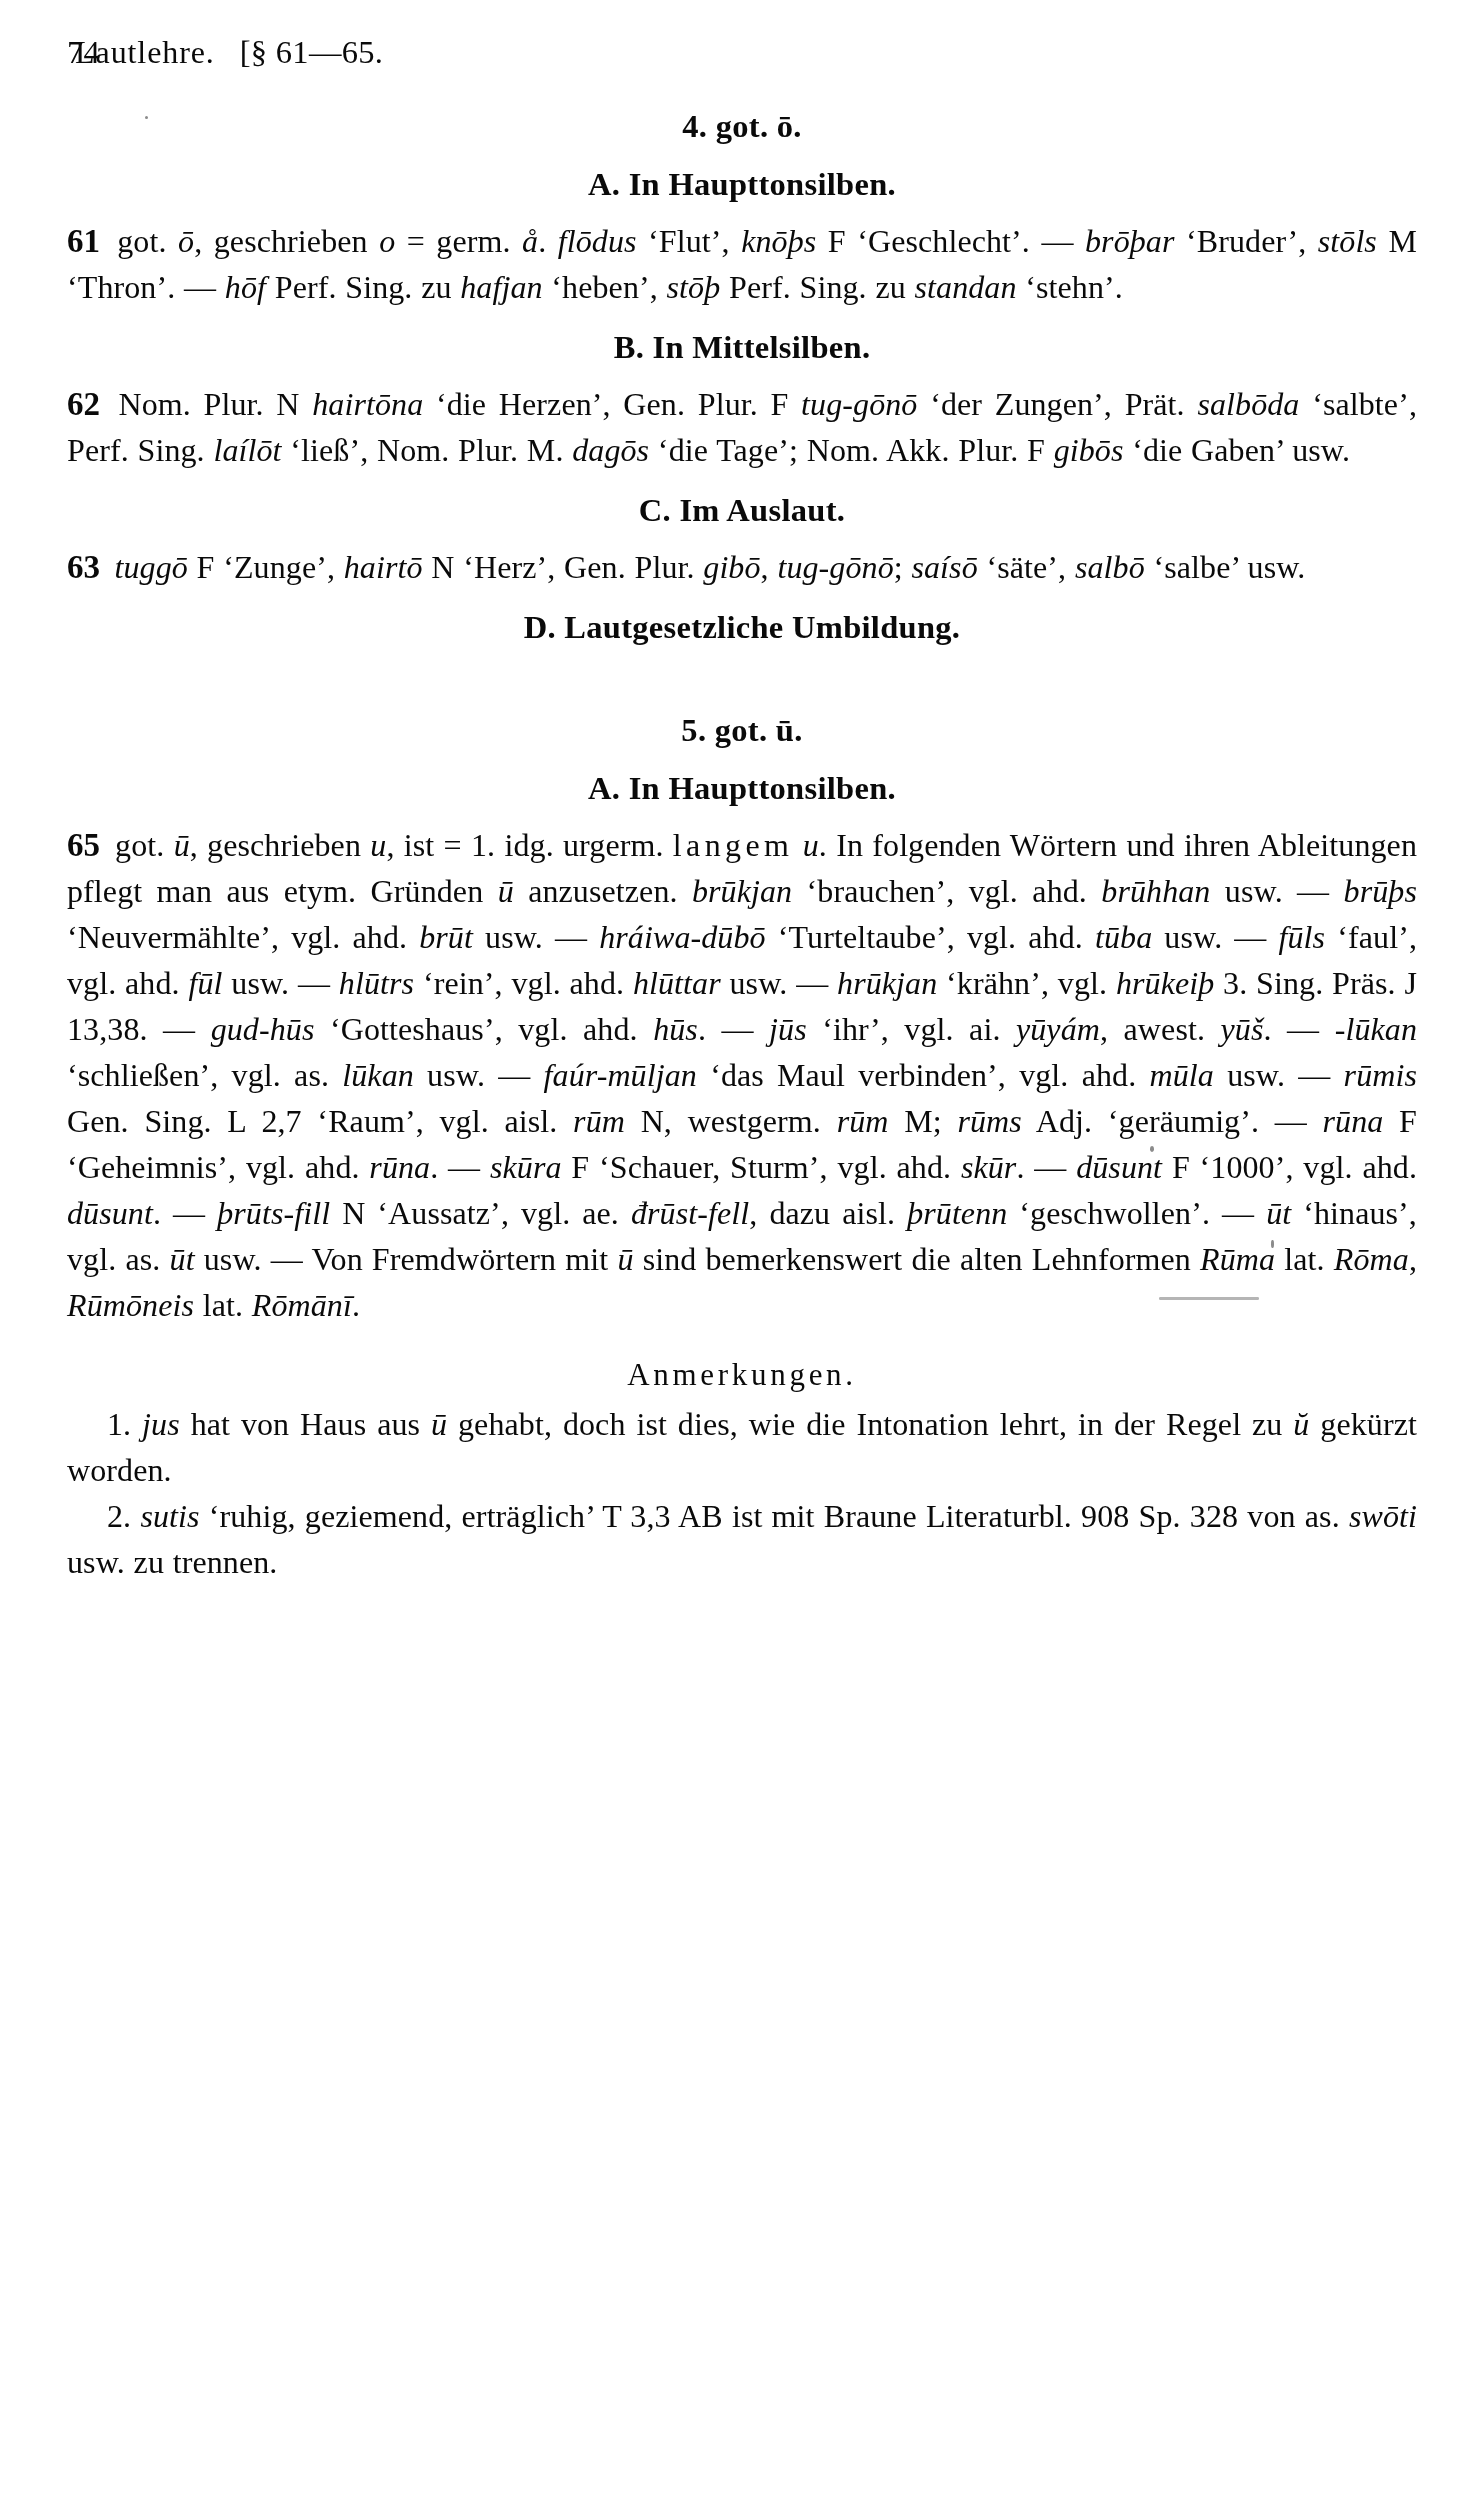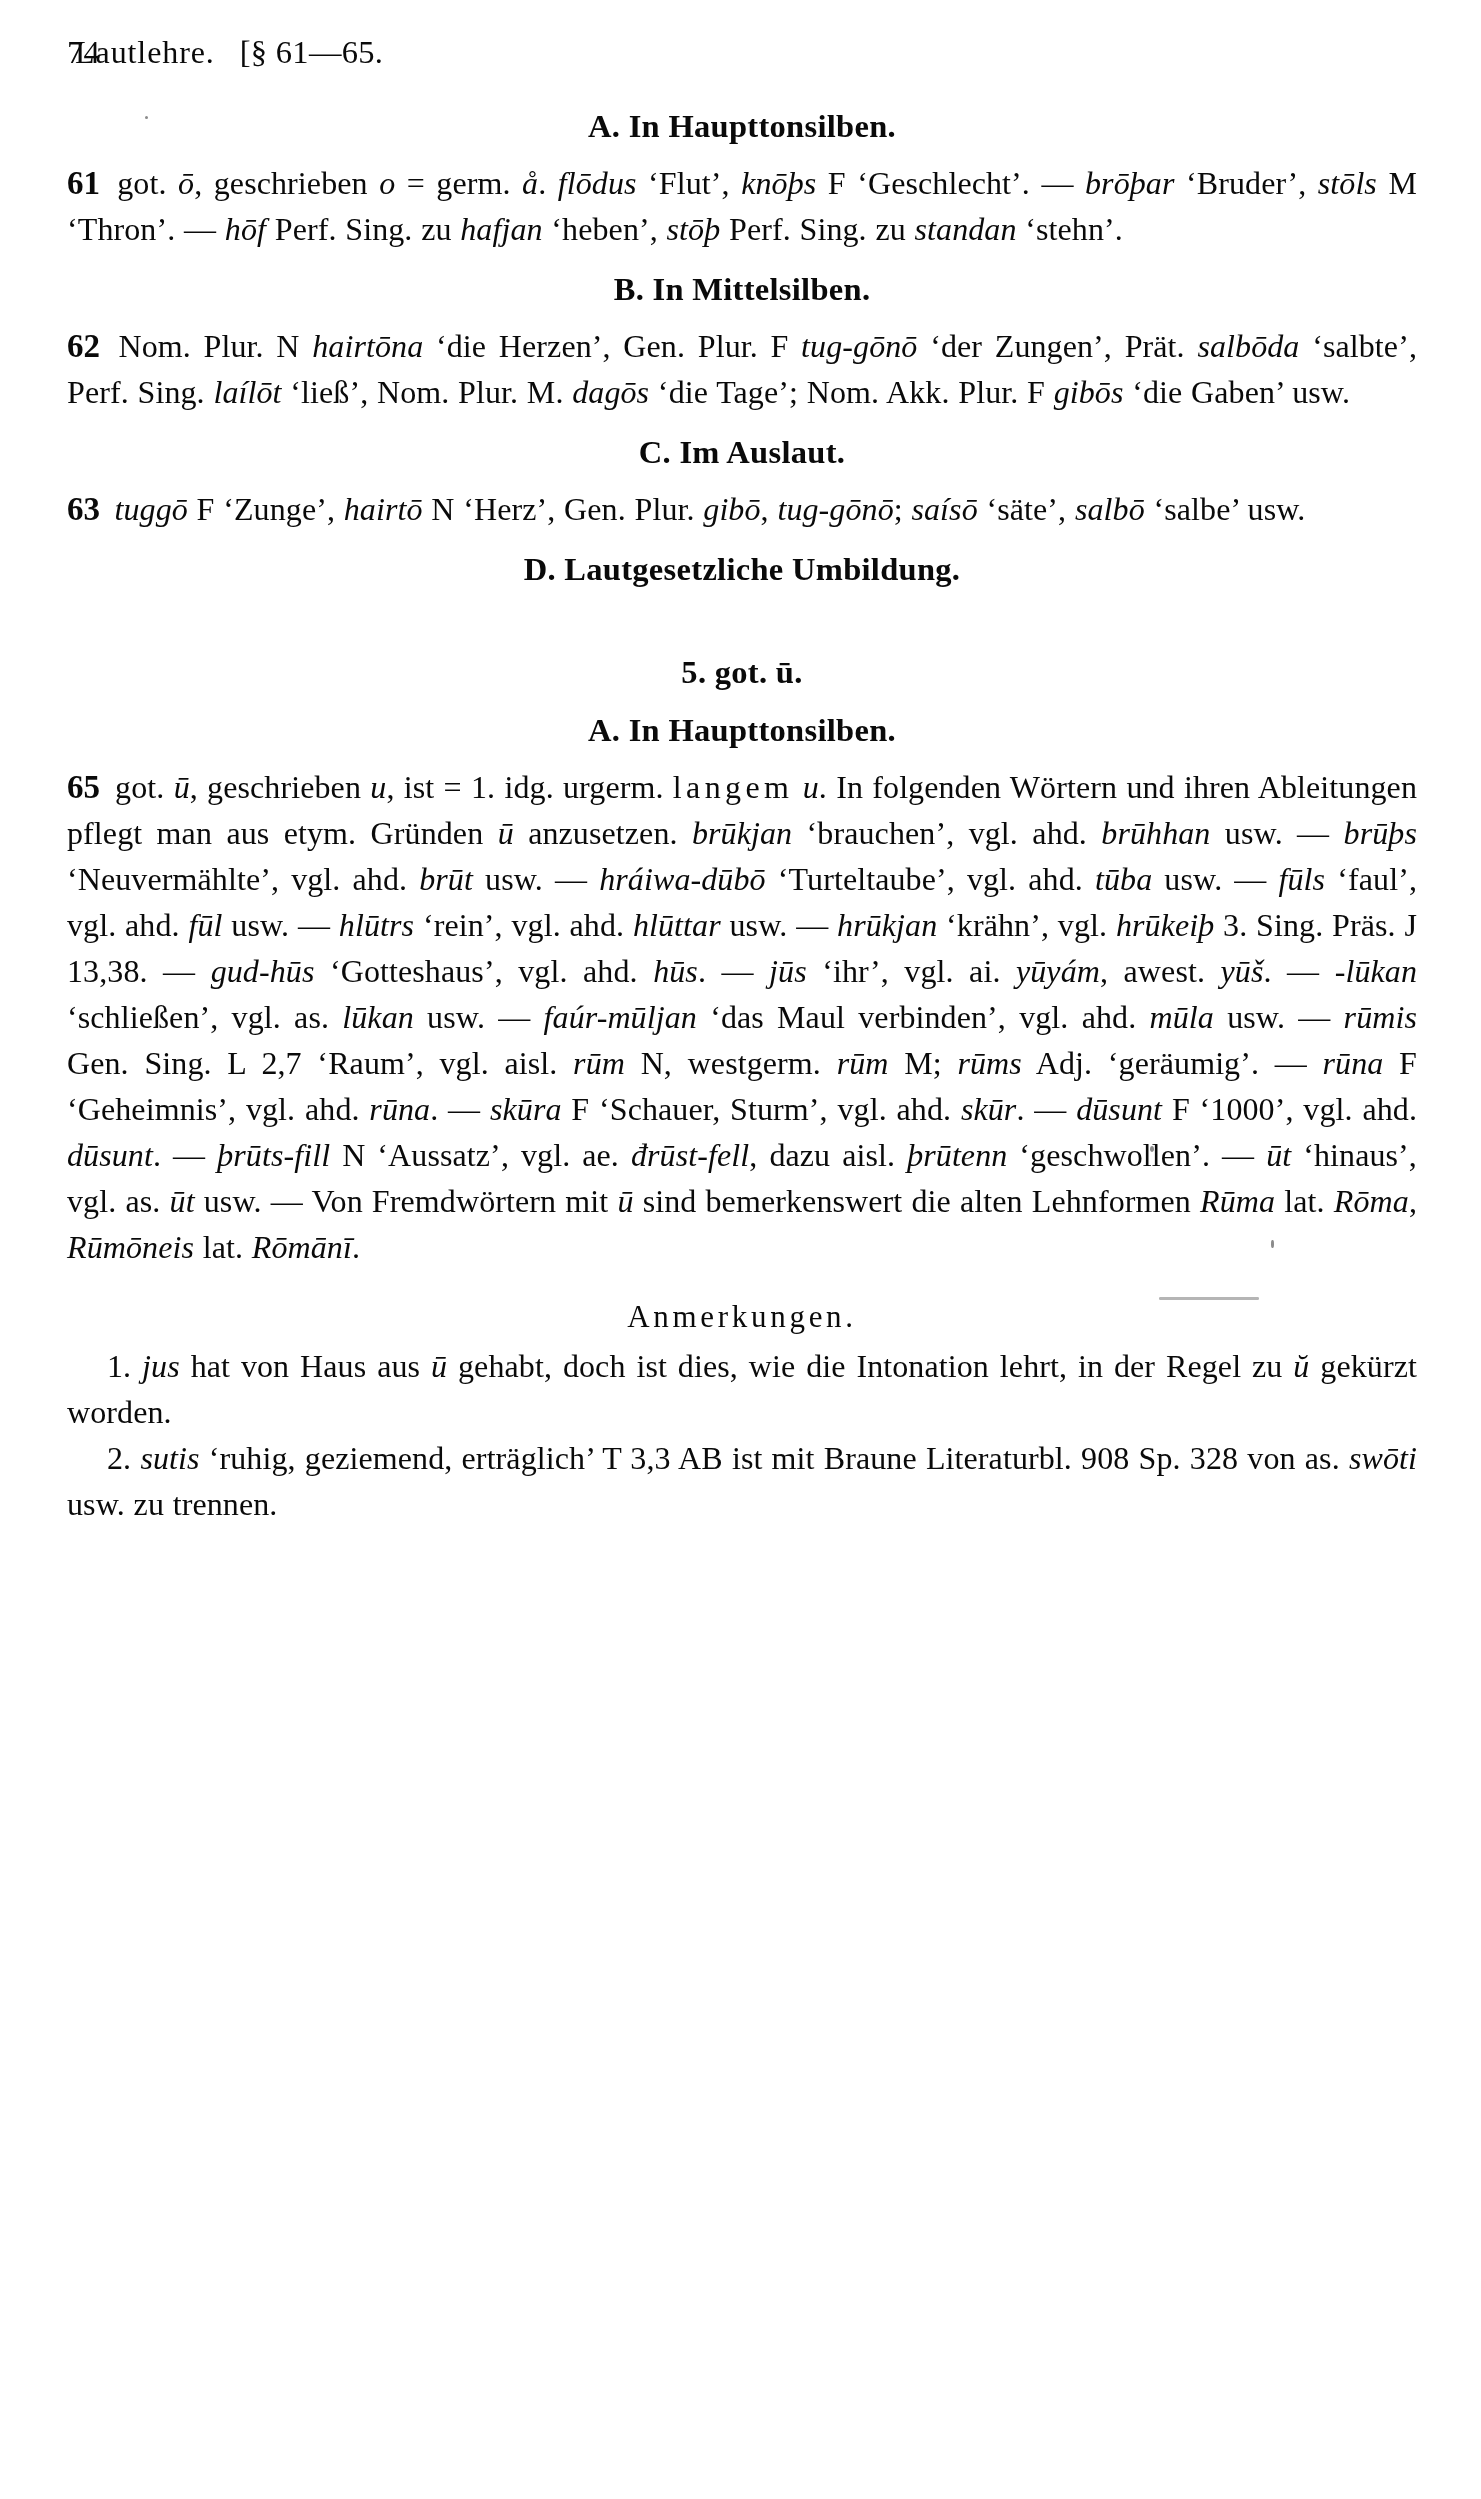--- a/index.html
+++ b/index.html
@@ -118,20 +118,21 @@
 
 <div class="page">
   <div class="content">
 
     <div class="running-head">
       <span class="folio">74</span>
       <span class="rh-title">Lautlehre.</span>
       <span class="rh-range">[§ 61—65.</span>
     </div>
 
+    <h2 class="sec-title">4. got. ō.</h2>
 
     <h3 class="sub-title">A. In Haupttonsilben.</h3>
 
     <p class="para">
       <span class="secno">61</span>
       got. <i>ō</i>, geschrieben <i>o</i> = germ. <i>å</i>. <i>flōdus</i> ‘Flut’, <i>knōþs</i> F
       ‘Geschlecht’. — <i>brōþar</i> ‘Bruder’, <i>stōls</i> M ‘Thron’. — <i>hōf</i> Perf. Sing.
       zu <i>hafjan</i> ‘heben’, <i>stōþ</i> Perf. Sing. zu <i>standan</i> ‘stehn’.
     </p>
 

